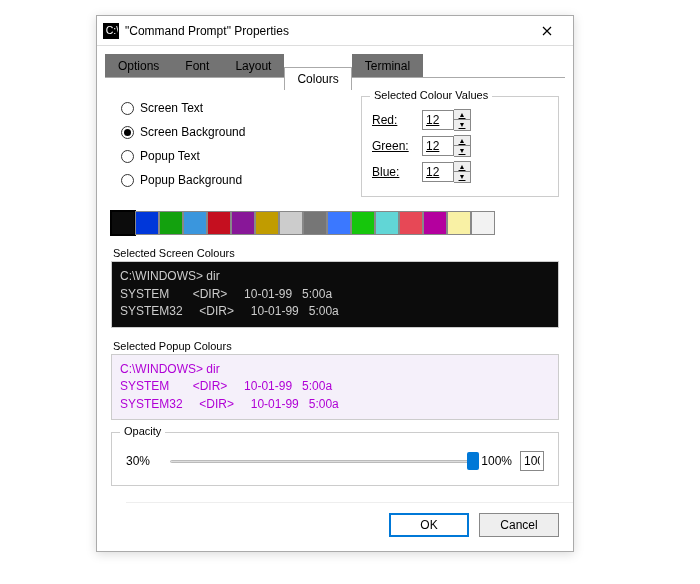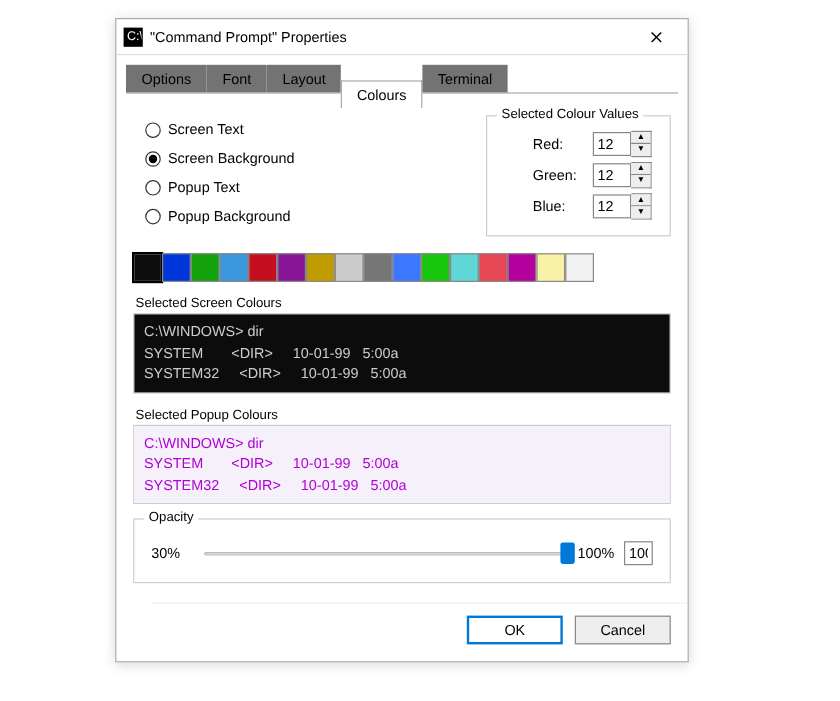--- a/index.html
+++ b/index.html
@@ -16,21 +16,21 @@
 .tab.active { border-color: #aaa; background: #fff; top: 13px; }
 .body { padding: 10px 14px 10px 14px; }
 .top-row { display: flex; gap: 14px; }
 .radio-group { flex: 1; padding-top: 8px; }
 .radio-row { display: flex; align-items: center; margin: 5px 0 10px 10px; cursor: pointer; }
 .radio { width: 13px; height: 13px; border: 1px solid #333; border-radius: 50%; margin-right: 6px; display: flex; align-items: center; justify-content: center; }
 .radio.selected::after { content: ""; width: 7px; height: 7px; background: #000; border-radius: 50%; }
 .fieldset { border: 1px solid #ccc; padding: 8px 10px 6px 10px; position: relative; margin-top: 8px; }
 .fieldset .legend { position: absolute; top: -8px; left: 8px; background: #fff; padding: 0 4px; font-size: 11px; }
 .rgb-row { display: flex; align-items: center; margin: 4px 0; }
-.rgb-row label { width: 50px; margin-left: 28px; }
+.rgb-row label { width: 50px; }
 .spinner { display: flex; align-items: center; }
 .spinner input { width: 32px; height: 20px; border: 1px solid #888; padding: 0 3px; text-align: left; }
 .spinbtn { display: flex; flex-direction: column; border: 1px solid #888; border-left: none; }
 .spinbtn button { width: 16px; height: 10px; border: none; background: #eee; font-size: 7px; line-height: 6px; padding: 0; cursor: pointer; display:flex; align-items:center; justify-content:center; }
 .spinbtn button:first-child { border-bottom: 1px solid #888; }
 .swatches { display: flex; margin-top: 14px; }
 .swatch { width: 24px; height: 24px; border: 1px solid #888; cursor: pointer; }
 .swatch.selected { outline: 2px solid #000; outline-offset: -1px; border: 1px solid #fff; }
 .preview { font-family: Consolas, "Courier New", monospace; font-size: 13px; padding: 6px 8px; line-height: 1.35; white-space: pre; }
 .preview.screen { background: #0c0c0c; color: #ccc; }
@@ -40,21 +40,21 @@
 .preview-box { border: 1px solid #ccc; }
 .opacity-row { display: flex; align-items: center; gap: 8px; margin-top: 6px; padding: 4px 4px 10px 4px; }
 .opacity-row .label30 { width: 36px; }
 .slider-track { flex: 1; height: 14px; position: relative; display:flex; align-items:center; }
 .slider-rail { width: 100%; height: 3px; background: #ddd; border: 1px solid #bbb; border-radius: 2px; }
 .slider-thumb { position: absolute; top: -2px; width: 12px; height: 18px; background: #0078d7; border-radius: 2px; transform: translateX(-50%); }
 .opacity-input { width: 24px; height: 20px; border: 1px solid #888; padding: 0 3px; text-align: right; }
 .btnrow { display: flex; justify-content: flex-end; gap: 10px; padding: 10px 14px 14px 0; border-top: 1px solid #eee; margin-top: 6px; margin-left: 29px; }
 .btn { min-width: 80px; height: 24px; border: 1px solid #888; background: #eee; cursor: pointer; }
 .btn.default { border: 2px solid #0078d7; background: #fff; }
-.fieldset.colours { width: 154px; }
+.fieldset.colours { width: 198px; text-decoration: underline; }
 .opacity-section .fieldset { padding-bottom: 4px; }
 </style>
 </head>
 <body>
 
 <div class="dialog">
   <div class="titlebar">
     <span class="icon">
       <svg viewBox="0 0 16 16">
           <rect width="16" height="16" fill="#000"></rect>

